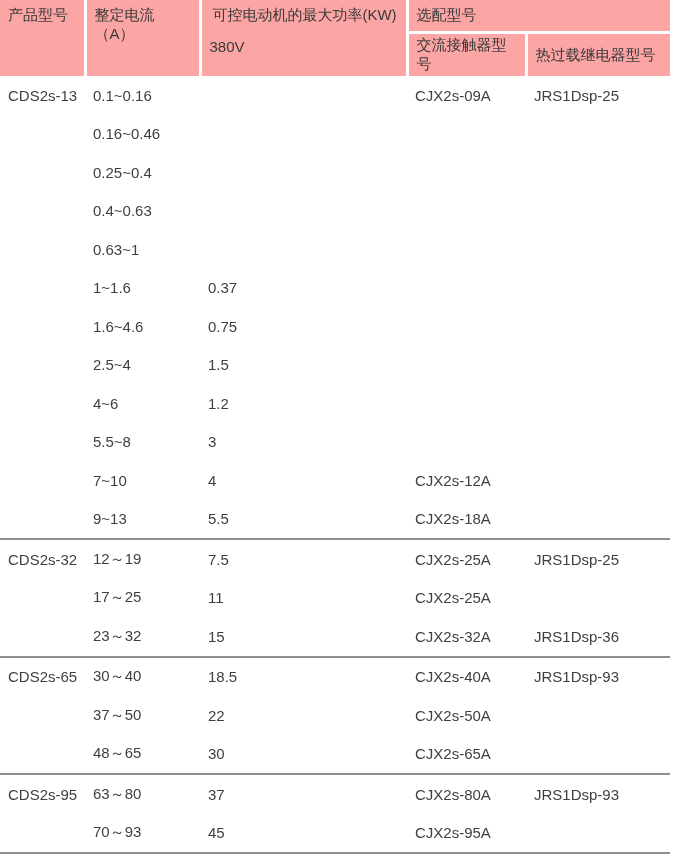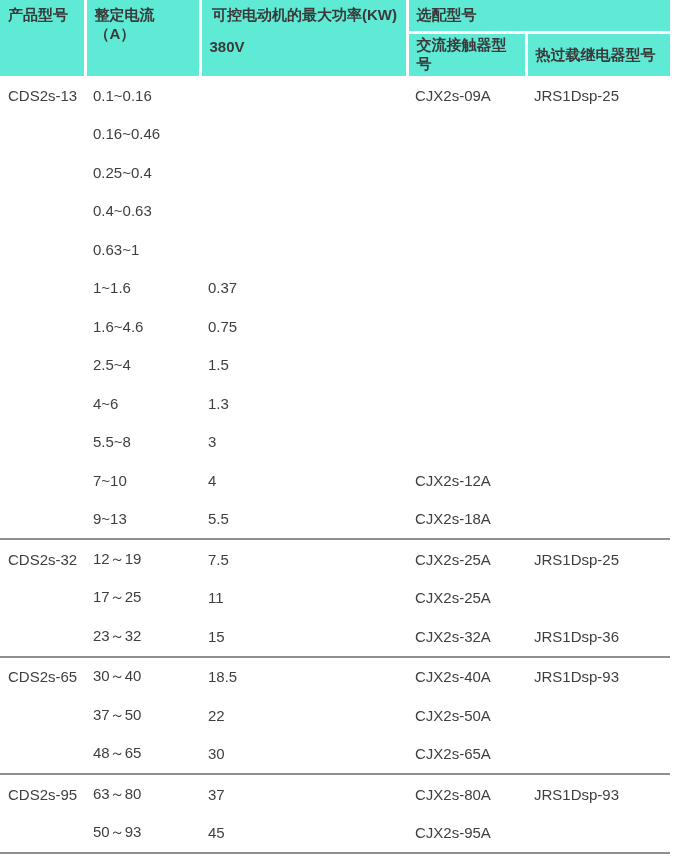--- a/index.html
+++ b/index.html
@@ -19,22 +19,22 @@
     border-collapse: collapse;
     table-layout: fixed;
     width: 670px;
     margin: 0;
     color: #3f3f3f;
     font-size: 15px;
     border-bottom: 2px solid #8f8f8f;
   }
   
   thead th {
-    background: #5eead4;
-    font-weight: bold;
+    background: #fca5a5;
+    font-weight: normal;
     text-align: left;
     vertical-align: top;
     padding: 6px 6px 6px 8px;
     border-right: 3px solid #ffffff;
     color: #3a3a3a;
   }
   thead th:last-child { border-right: none; }
   thead tr.sub th {
     border-top: 3px solid #ffffff;
     height: 22px;
@@ -134,21 +134,21 @@
         <tr>
           <td></td>
           <td>2.5~4</td>
           <td>1.5</td>
           <td></td>
           <td></td>
         </tr>
         <tr>
           <td></td>
           <td>4~6</td>
-          <td>1.3</td>
+          <td>1.2</td>
           <td></td>
           <td></td>
         </tr>
         <tr>
           <td></td>
           <td>5.5~8</td>
           <td>3</td>
           <td></td>
           <td></td>
         </tr>
@@ -216,20 +216,20 @@
       <tbody class="section-divided">
         <tr>
           <td>CDS2s-95</td>
           <td>63～80</td>
           <td>37</td>
           <td>CJX2s-80A</td>
           <td>JRS1Dsp-93</td>
         </tr>
         <tr>
           <td></td>
-          <td>50～93</td>
+          <td>70～93</td>
           <td>45</td>
           <td>CJX2s-95A</td>
           <td></td>
         </tr>
       </tbody>
     </table>
 </div>
 
 </body></html>

